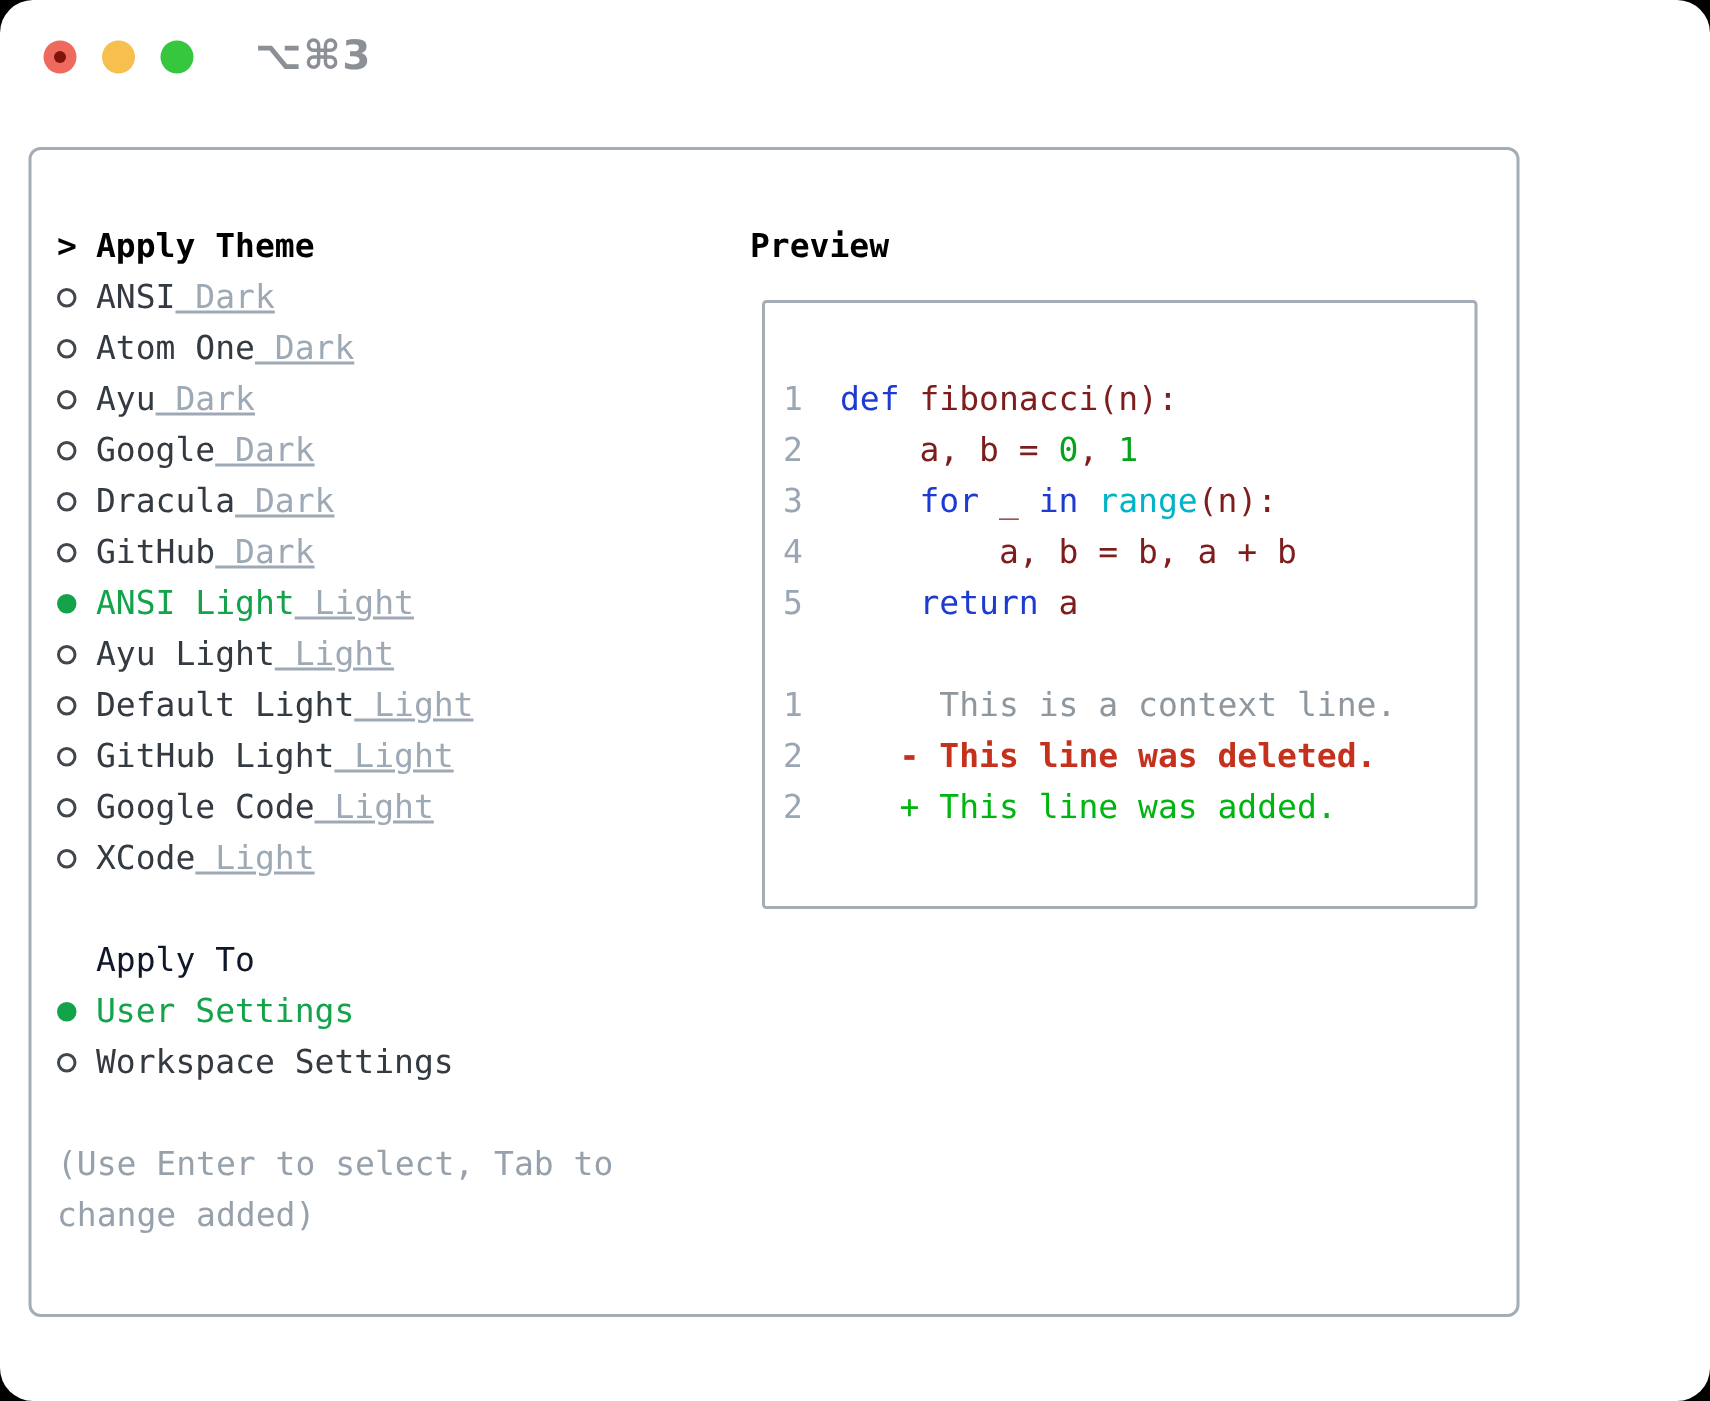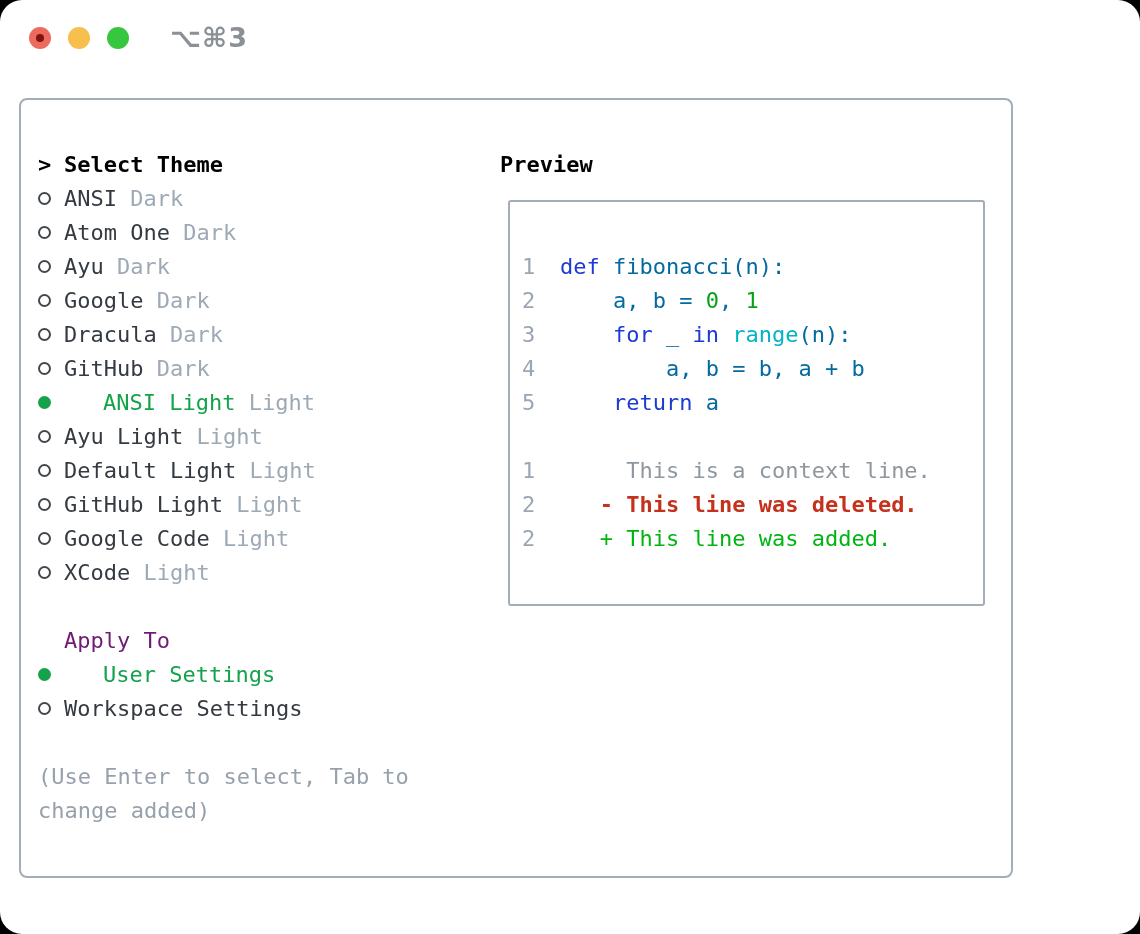--- a/index.html
+++ b/index.html
@@ -28,40 +28,40 @@
     position:absolute;left:19px;top:98px;width:994px;height:780px;
     border:2px solid var(--border-gray);border-radius:8px;background:#fff;
     box-sizing:border-box;
   }
   .row{display:flex;height:34px;line-height:34px;font-size:22px;white-space:pre;}
   
   .left-col{position:absolute;left:17px;top:48px;}
   .marker{width:26px;flex:0 0 26px;}
   .prompt{color:#000;font-weight:bold;}
   .hdr{color:#000;font-weight:bold;}
-  .subhdr{color:#701a75;}
+  .subhdr{color:#0f172a;}
   .radio{
     display:block;width:13px;height:13px;margin-top:10px;box-sizing:border-box;
     border:2px solid #42474e;border-radius:50%;
   }
   .radio.on{background:var(--accent-green);border-color:var(--accent-green);}
   .tname{color:var(--text-dark);}
-  .tname.sel{color:var(--accent-green);margin-left:39px;}
-  .tag{color:var(--tag-gray);}
+  .tname.sel{color:var(--accent-green);}
+  .tag{color:var(--tag-gray);text-decoration:underline;}
   .help{color:var(--muted-gray);text-align:right;}
   .blank{height:34px;}
   
   .preview-title{position:absolute;left:479px;top:48px;}
   .preview-box{
     position:absolute;left:487px;top:100px;width:477px;height:406px;
     border:2px solid var(--border-gray);border-radius:3px;box-sizing:border-box;
     padding:48px 0 0 12px;overflow:hidden;
   }
   .ln{width:38px;flex:0 0 38px;color:var(--line-number-gray);}
-  .tk-plain{color:#0369a1;}
+  .tk-plain{color:#7f1d1d;}
   .tk-keyword{color:var(--keyword-blue);}
   .tk-builtin{color:var(--builtin-cyan);}
   .tk-number{color:var(--number-green);}
   .diff-block{margin-top:34px;}
   .d-context{color:var(--context-gray);}
   .d-deleted{color:var(--deleted-red);font-weight:bold;}
   .d-added{color:var(--added-green);}
 </style>
 </head>
 <body>
@@ -75,21 +75,21 @@
     <span class="light yellow"></span>
     <span class="light green"></span>
     <span class="shortcut">⌥⌘3</span>
   </div>
 
   <div class="panel">
 
     <div class="left-col">
       <div class="row">
         <span class="marker prompt">&gt;</span>
-        <span class="hdr">Select Theme</span>
+        <span class="hdr">Apply Theme</span>
       </div>
 
       <div id="theme-list">
           <div class="row"><span class="marker"><span class="radio"></span></span><span class="tname">ANSI</span><span class="tag"> Dark</span></div>
           <div class="row"><span class="marker"><span class="radio"></span></span><span class="tname">Atom One</span><span class="tag"> Dark</span></div>
           <div class="row"><span class="marker"><span class="radio"></span></span><span class="tname">Ayu</span><span class="tag"> Dark</span></div>
           <div class="row"><span class="marker"><span class="radio"></span></span><span class="tname">Google</span><span class="tag"> Dark</span></div>
           <div class="row"><span class="marker"><span class="radio"></span></span><span class="tname">Dracula</span><span class="tag"> Dark</span></div>
           <div class="row"><span class="marker"><span class="radio"></span></span><span class="tname">GitHub</span><span class="tag"> Dark</span></div>
           <div class="row"><span class="marker"><span class="radio on"></span></span><span class="tname sel">ANSI Light</span><span class="tag"> Light</span></div>

